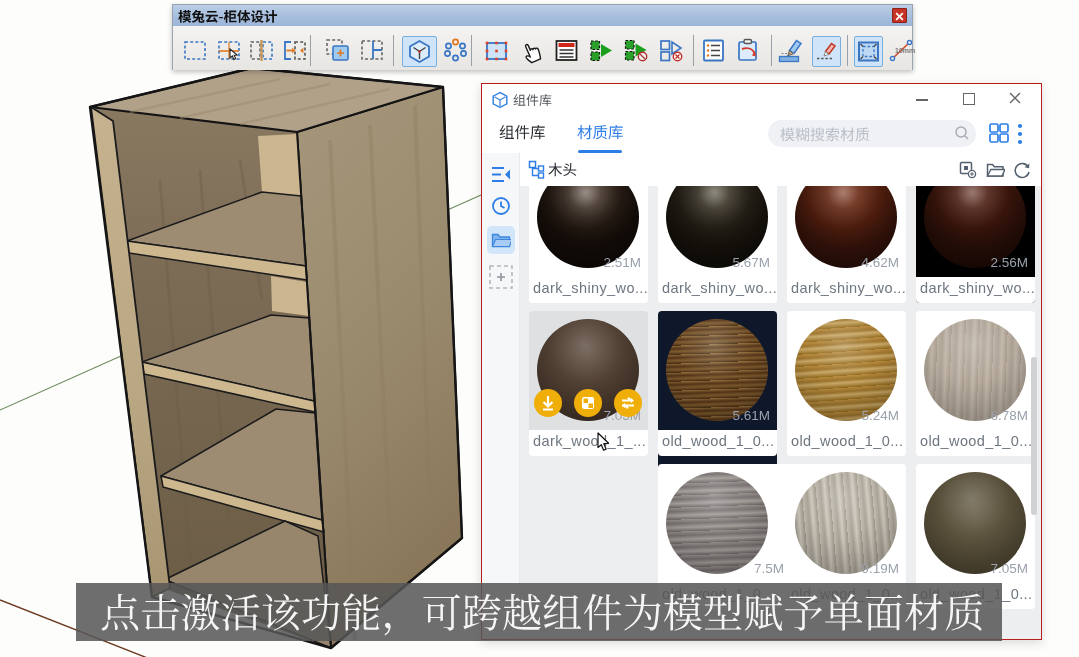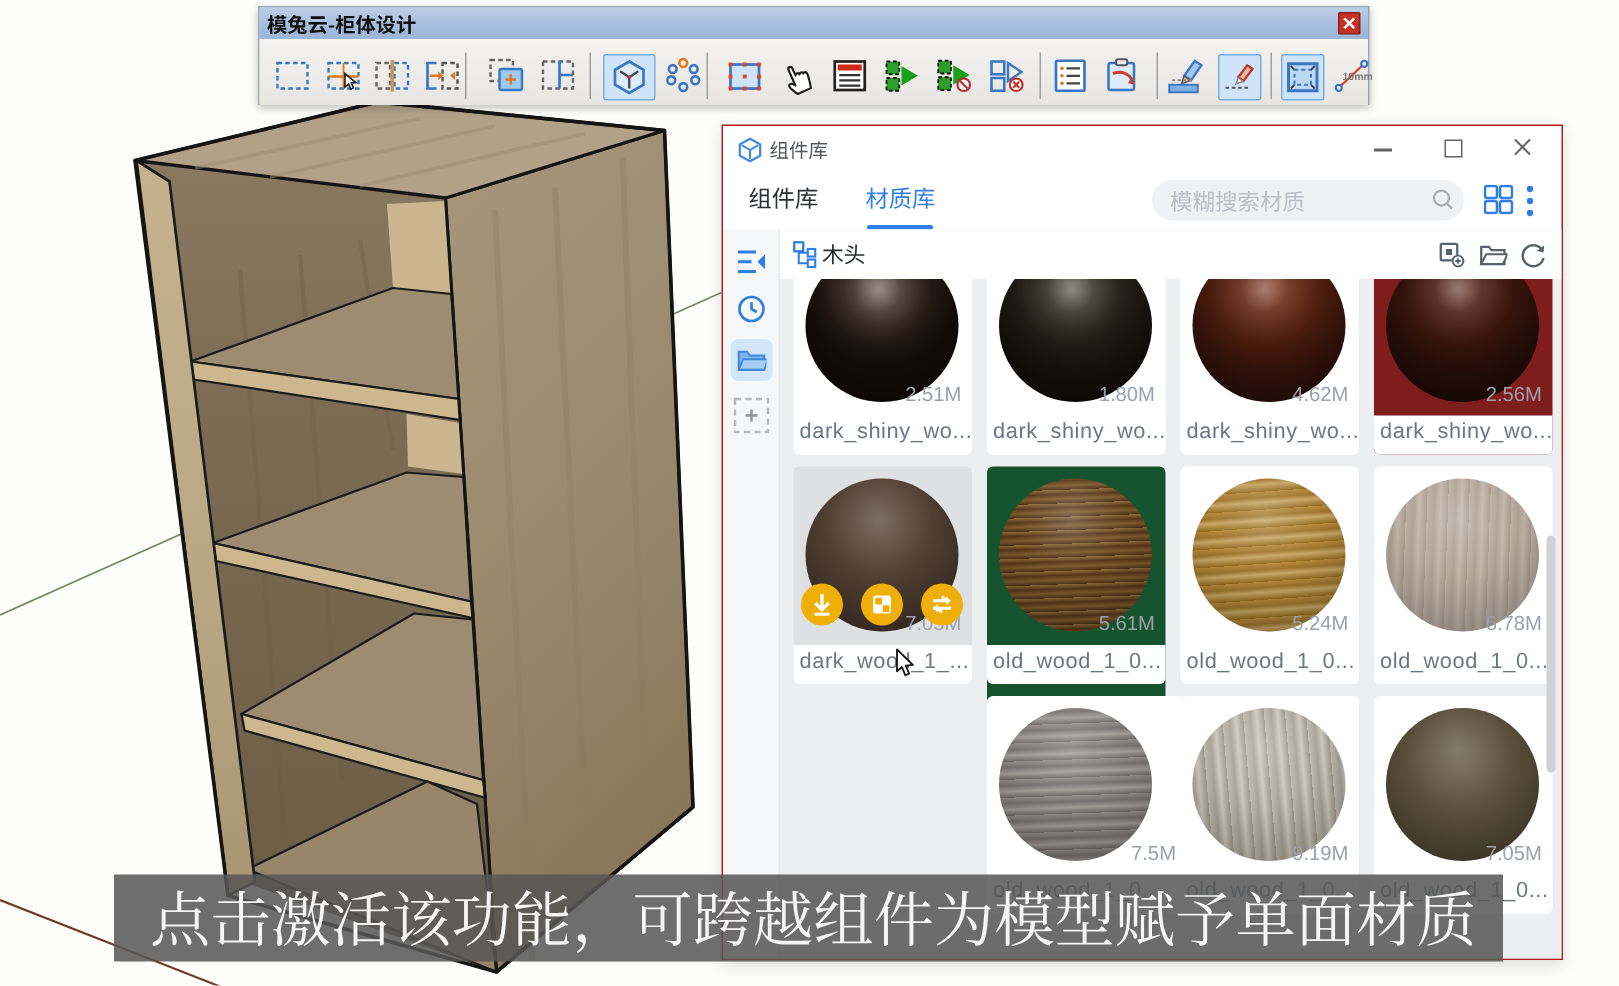--- a/index.html
+++ b/index.html
@@ -97,30 +97,30 @@
     <div style="position:absolute;left:38px;top:69px;width:521px;height:486px;background:#edeef0"></div>
     <div style="position:absolute;left:47px;top:74px;width:119px;height:145px;background:#fff;border-radius:4px">
       <div style="position:absolute;left:8px;top:8px;width:102px;height:102px;border-radius:51px;background:radial-gradient(circle at 50% 26%, #5a4a3e 0%, #2b1f17 28%, #140d09 55%, #0a0604 100%)"></div>
       <div style="position:absolute;left:8px;top:8px;width:102px;height:102px;border-radius:51px;background:radial-gradient(circle at 47% 26%, rgba(255,255,255,0.38) 0%, rgba(255,255,255,0.1) 17%, rgba(0,0,0,0) 40%, rgba(0,0,0,0.22) 88%)"></div>
       <div style="position:absolute;right:7px;top:97px;font-size:13.5px;color:#9aa1ab">2.51M</div>
       <div style="position:absolute;left:0;top:119px;width:119px;height:26px;background:#fff;border-radius:0 0 4px 4px;font-size:14.5px;color:#6e7680;letter-spacing:0.4px;padding:3px 0 0 4px;box-sizing:border-box;white-space:nowrap;overflow:hidden">dark_shiny_wo...</div>
     </div>
     <div style="position:absolute;left:176px;top:74px;width:119px;height:145px;background:#fff;border-radius:4px">
       <div style="position:absolute;left:8px;top:8px;width:102px;height:102px;border-radius:51px;background:radial-gradient(circle at 50% 26%, #4a4432 0%, #262118 30%, #15110b 60%, #0b0906 100%)"></div>
       <div style="position:absolute;left:8px;top:8px;width:102px;height:102px;border-radius:51px;background:radial-gradient(circle at 47% 26%, rgba(255,255,255,0.38) 0%, rgba(255,255,255,0.1) 17%, rgba(0,0,0,0) 40%, rgba(0,0,0,0.22) 88%)"></div>
-      <div style="position:absolute;right:7px;top:97px;font-size:13.5px;color:#9aa1ab">1.80M</div>
+      <div style="position:absolute;right:7px;top:97px;font-size:13.5px;color:#9aa1ab">5.67M</div>
       <div style="position:absolute;left:0;top:119px;width:119px;height:26px;background:#fff;border-radius:0 0 4px 4px;font-size:14.5px;color:#6e7680;letter-spacing:0.4px;padding:3px 0 0 4px;box-sizing:border-box;white-space:nowrap;overflow:hidden">dark_shiny_wo...</div>
     </div>
     <div style="position:absolute;left:305px;top:74px;width:119px;height:145px;background:#fff;border-radius:4px">
       <div style="position:absolute;left:8px;top:8px;width:102px;height:102px;border-radius:51px;background:radial-gradient(circle at 50% 24%, #7a3018 0%, #55200e 30%, #33120a 62%, #1c0a05 100%)"></div>
       <div style="position:absolute;left:8px;top:8px;width:102px;height:102px;border-radius:51px;background:radial-gradient(circle at 47% 26%, rgba(255,255,255,0.38) 0%, rgba(255,255,255,0.1) 17%, rgba(0,0,0,0) 40%, rgba(0,0,0,0.22) 88%)"></div>
       <div style="position:absolute;right:7px;top:97px;font-size:13.5px;color:#9aa1ab">4.62M</div>
       <div style="position:absolute;left:0;top:119px;width:119px;height:26px;background:#fff;border-radius:0 0 4px 4px;font-size:14.5px;color:#6e7680;letter-spacing:0.4px;padding:3px 0 0 4px;box-sizing:border-box;white-space:nowrap;overflow:hidden">dark_shiny_wo...</div>
     </div>
-    <div style="position:absolute;left:434px;top:74px;width:119px;height:145px;background:#7f1d1d;border-radius:4px">
+    <div style="position:absolute;left:434px;top:74px;width:119px;height:145px;background:#000000;border-radius:4px">
       <div style="position:absolute;left:8px;top:8px;width:102px;height:102px;border-radius:51px;background:radial-gradient(circle at 50% 26%, #5c281a 0%, #3c160c 32%, #250d07 62%, #140703 100%)"></div>
       <div style="position:absolute;left:8px;top:8px;width:102px;height:102px;border-radius:51px;background:radial-gradient(circle at 47% 26%, rgba(255,255,255,0.38) 0%, rgba(255,255,255,0.1) 17%, rgba(0,0,0,0) 40%, rgba(0,0,0,0.22) 88%)"></div>
       <div style="position:absolute;right:7px;top:97px;font-size:13.5px;color:#9aa1ab">2.56M</div>
       <div style="position:absolute;left:0;top:119px;width:119px;height:26px;background:#fff;border-radius:0 0 4px 4px;font-size:14.5px;color:#6e7680;letter-spacing:0.4px;padding:3px 0 0 4px;box-sizing:border-box;white-space:nowrap;overflow:hidden">dark_shiny_wo...</div>
     </div>
     <div style="position:absolute;left:47px;top:227px;width:119px;height:145px;background:#dfe0e2;border-radius:4px">
       <div style="position:absolute;left:8px;top:8px;width:102px;height:102px;border-radius:51px;background:radial-gradient(circle at 50% 34%, #5e4c3f 0%, #4e3d31 45%, #3a2c23 100%)"></div>
       <div style="position:absolute;left:8px;top:8px;width:102px;height:102px;border-radius:51px;background:radial-gradient(circle at 47% 26%, rgba(255,255,255,0.2) 0%, rgba(255,255,255,0.1) 17%, rgba(0,0,0,0) 40%, rgba(0,0,0,0.22) 88%)"></div>
       <div style="position:absolute;right:7px;top:97px;font-size:13.5px;color:#9aa1ab">7.05M</div>
       <div style="position:absolute;left:0;top:119px;width:119px;height:26px;background:#fff;border-radius:0 0 4px 4px;font-size:14.5px;color:#6e7680;letter-spacing:0.4px;padding:3px 0 0 4px;box-sizing:border-box;white-space:nowrap;overflow:hidden">dark_wood_1_...</div>
@@ -132,21 +132,21 @@
           <rect x="8" y="8" width="12" height="12" rx="2" fill="#fff"></rect>
           <rect x="9.5" y="9.5" width="4.5" height="4.5" fill="#efae08"></rect>
           <rect x="14.5" y="14.5" width="4.5" height="4.5" fill="#efae08"></rect>
         </svg></div>
       <div style="position:absolute;left:85px;top:78px;width:28px;height:28px;border-radius:14px;background:#efae08"><svg width="28" height="28" viewBox="0 0 28 28">
           <path d="M8 11.5 L17 11.5 M17 11.5 L14 8.8 M8 16.5 L20 16.5 M11 16.5 L14 19.2" stroke="#fff" stroke-width="2" fill="none"></path>
           <path d="M20 11.5 l-3.2-2.8 0 5.6 z" fill="#fff"></path>
           <path d="M8 16.5 l3.2-2.8 0 5.6 z" fill="#fff"></path>
         </svg></div>
     </div>
-    <div style="position:absolute;left:176px;top:227px;width:119px;height:161px;background:#14532d;border-radius:4px">
+    <div style="position:absolute;left:176px;top:227px;width:119px;height:161px;background:#0f172a;border-radius:4px">
       <div style="position:absolute;left:8px;top:8px;width:102px;height:102px;border-radius:51px;background:repeating-linear-gradient(178deg, #8f6a3a 0px, #553517 3px, #7e5a2e 6px, #4a3014 9px)"></div>
       <div style="position:absolute;left:8px;top:8px;width:102px;height:102px;border-radius:51px;background:radial-gradient(circle at 47% 26%, rgba(255,255,255,0.2) 0%, rgba(255,255,255,0.1) 17%, rgba(0,0,0,0) 40%, rgba(0,0,0,0.22) 88%)"></div>
       <div style="position:absolute;right:7px;top:97px;font-size:13.5px;color:#9aa1ab">5.61M</div>
       <div style="position:absolute;left:0;top:119px;width:119px;height:26px;background:#fff;border-radius:0 0 4px 4px;font-size:14.5px;color:#6e7680;letter-spacing:0.4px;padding:3px 0 0 4px;box-sizing:border-box;white-space:nowrap;overflow:hidden">old_wood_1_0...</div>
     </div>
     <div style="position:absolute;left:305px;top:227px;width:119px;height:145px;background:#fff;border-radius:4px">
       <div style="position:absolute;left:8px;top:8px;width:102px;height:102px;border-radius:51px;background:repeating-linear-gradient(176deg, #b88a3e 0px, #9c742c 4px, #c8a766 7px, #926a1e 12px)"></div>
       <div style="position:absolute;left:8px;top:8px;width:102px;height:102px;border-radius:51px;background:radial-gradient(circle at 47% 26%, rgba(255,255,255,0.2) 0%, rgba(255,255,255,0.1) 17%, rgba(0,0,0,0) 40%, rgba(0,0,0,0.22) 88%)"></div>
       <div style="position:absolute;right:7px;top:97px;font-size:13.5px;color:#9aa1ab">5.24M</div>
       <div style="position:absolute;left:0;top:119px;width:119px;height:26px;background:#fff;border-radius:0 0 4px 4px;font-size:14.5px;color:#6e7680;letter-spacing:0.4px;padding:3px 0 0 4px;box-sizing:border-box;white-space:nowrap;overflow:hidden">old_wood_1_0...</div>

